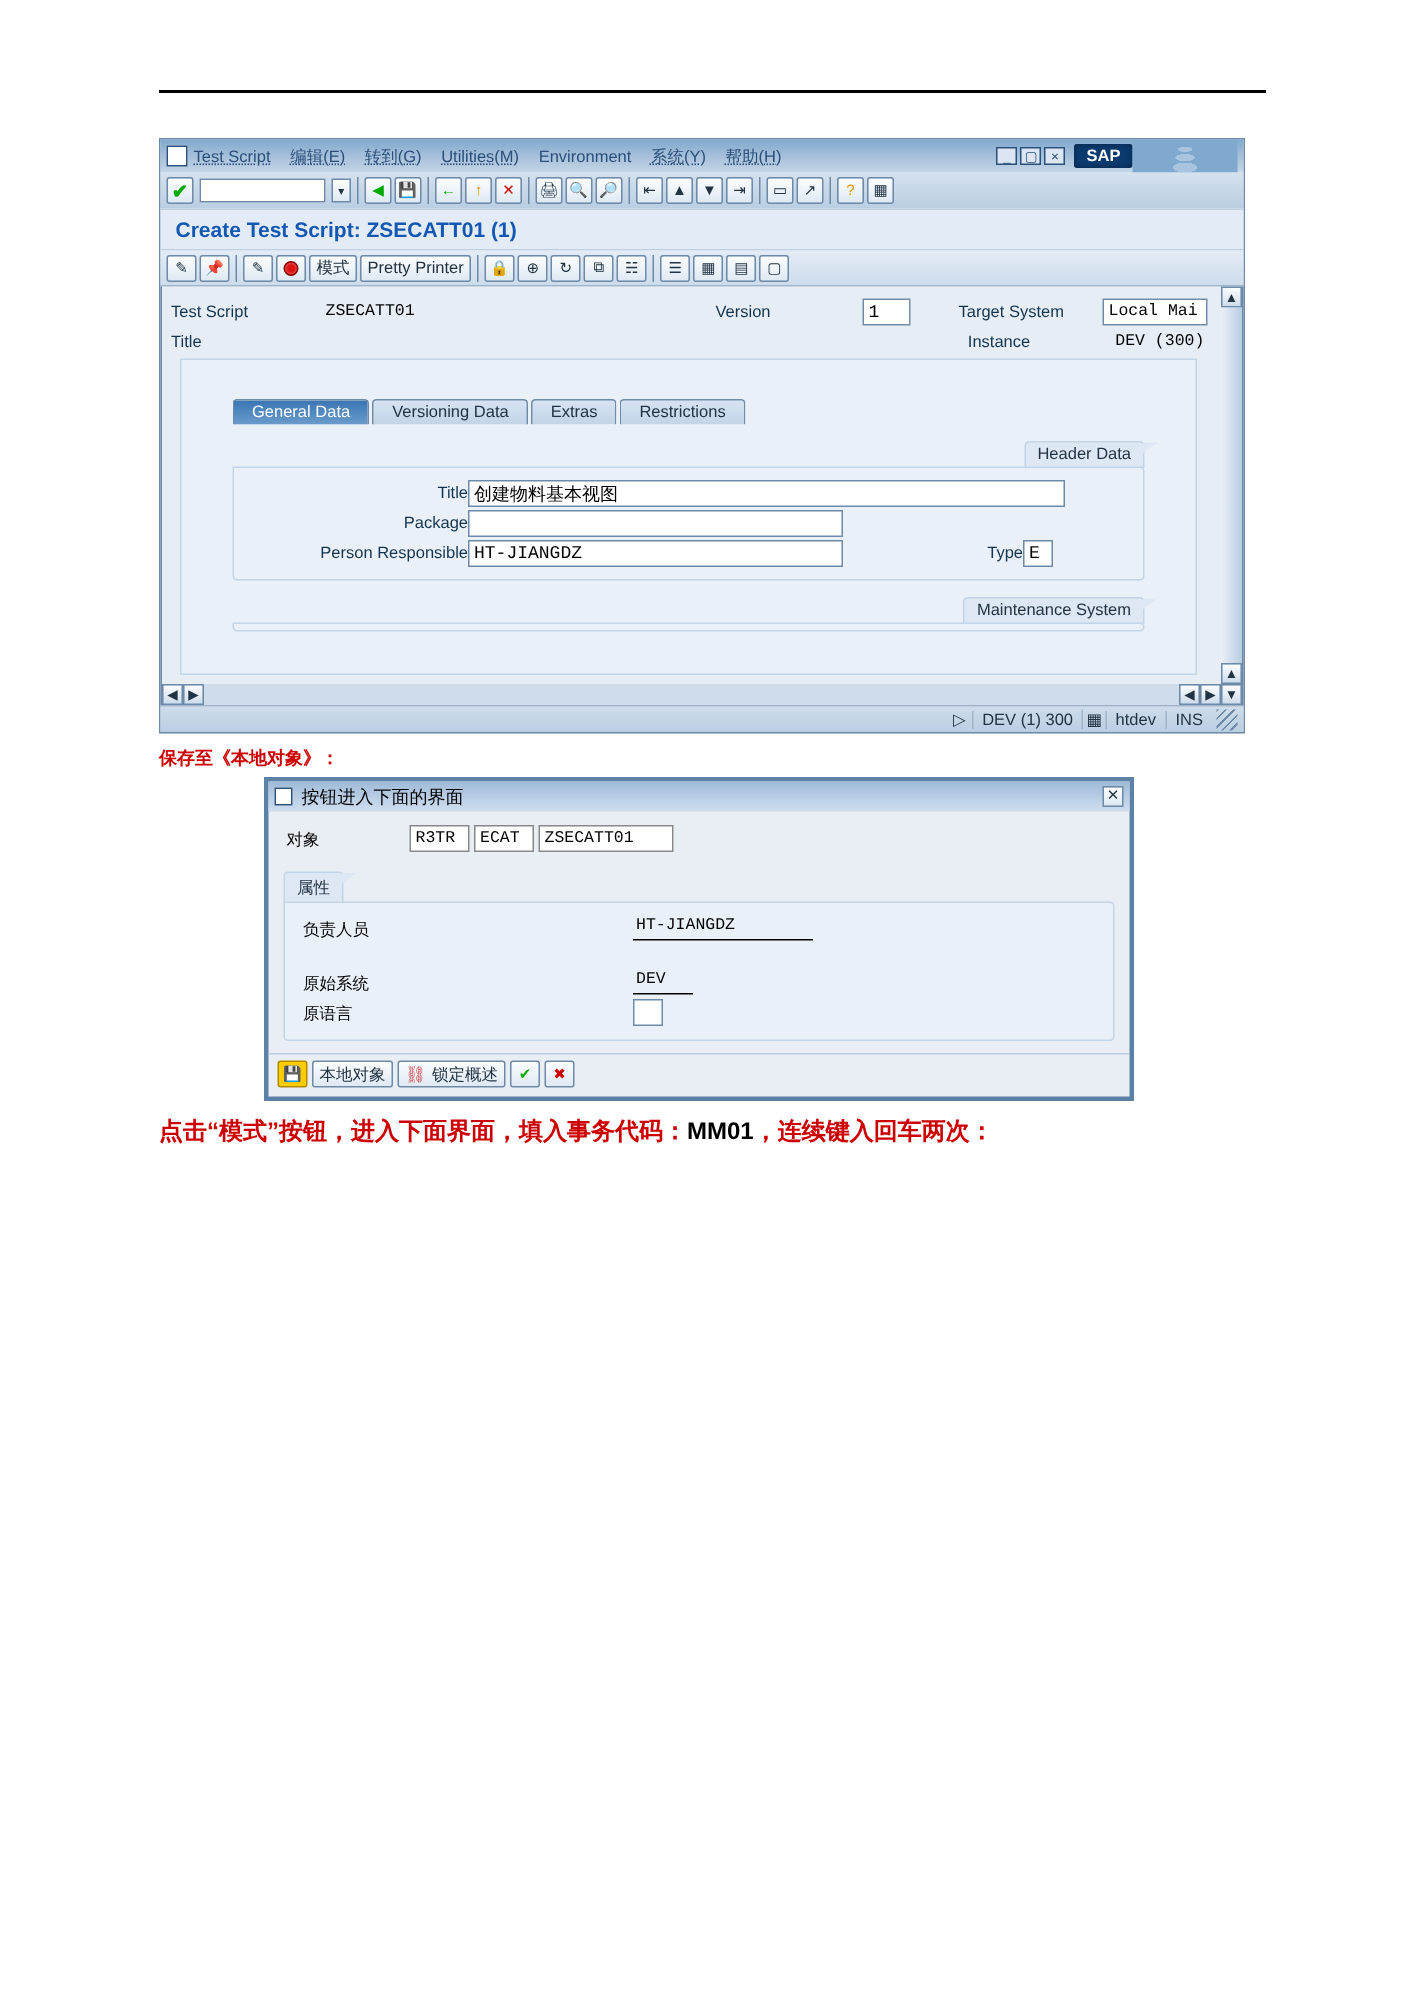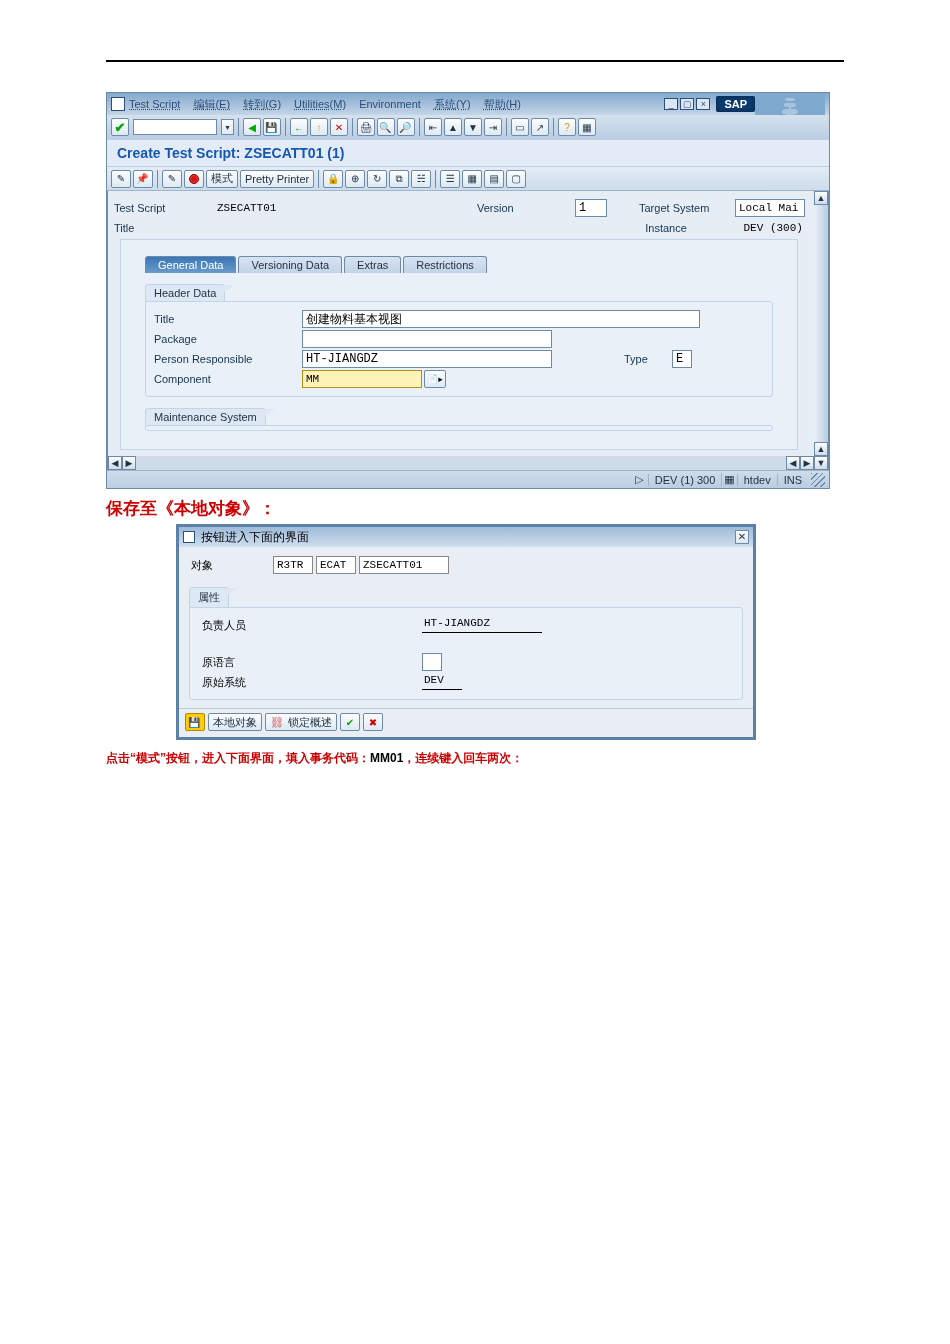--- a/index.html
+++ b/index.html
@@ -1,21 +1,21 @@
 <!DOCTYPE html>
 <html><head>
 <meta charset="utf-8">
 <style>
   * { box-sizing: border-box; }
   body { margin: 0; background: #fff; font-family: Arial, "Microsoft YaHei", sans-serif; font-size: 12px; }
   .page { width: 950px; margin: 0 auto; padding: 60px 106px 40px 106px; position: relative; }
   .rule { border-top: 2px solid #000; margin-bottom: 30px; }
   .caption { color: #c00; font-weight: bold; font-size: 14px; margin: 4px 0 6px 0; }
-  .caption2 { color: #c00; font-weight: bold; font-size: 17px; margin: 8px 0 4px 0; }
-  .caption3 { font-size: 12px; margin: 10px 0 600px 0; }
+  .caption2 { color: #c00; font-weight: bold; font-size: 12px; margin: 8px 0 4px 0; }
+  .caption3 { font-size: 16px; margin: 10px 0 600px 0; }
   .caption3 .red { color: #c00; font-weight: bold; }
   .caption3 .black { color: #000; font-weight: bold; }
 
   .sap-window { border: 1px solid #6d8aa8; background: #e9eef4; font-family: "Tahoma", Arial, sans-serif; font-size: 11px; width: 724px; }
   .sap-titlebar { background: linear-gradient(#7fa9ce, #9fbbd8 40%, #c4d5e7); display:flex; align-items:center; height:22px; padding:0 4px; overflow:hidden; }
   .sap-titlebar .ticon { width:14px; height:14px; background:#fff; border:1px solid #2a4f7a; display:inline-block; margin-right:4px; }
   .sap-menu a { color:#2a4f7a; text-decoration: underline dotted; margin-right:10px; cursor:pointer; }
   .sap-menu span { color:#2a4f7a; margin-right:10px; }
   .titlebtns { margin-left:auto; display:flex; align-items:center; }
   .titlebtns .wbtn { width:14px; height:12px; border:1px solid #2a4f7a; background:#dce6f2; margin-left:2px; display:flex; align-items:center; justify-content:center; font-size:9px; color:#2a4f7a; }
@@ -39,21 +39,21 @@
 
   .sap-content { background:#e7edf5; padding:6px 4px 2px 4px; }
   .field-row { display:flex; align-items:center; margin:2px 0; }
   .flabel { width:102px; color:#12344f; padding-left:2px;}
   .fval-box { border:1px solid #6d8aa8; background:#fff; height:18px; font-family: "Courier New", monospace; padding:0 3px; font-size:12px; display:flex; align-items:center; }
   .fval-flat { height:18px; font-family:"Courier New", monospace; padding:0 3px; display:flex; align-items:center; }
 
   .tabstrip { display:flex; margin:6px 0 0 14px; }
   .tab { border:1px solid #6d8aa8; border-bottom:none; background:linear-gradient(#d7e3f1,#c2d4e7); color:#234; padding:2px 12px; margin-right:2px; border-radius:3px 3px 0 0; cursor:pointer; font-size:11px;}
   .tab.active { background:linear-gradient(#3a76b4,#6a9bcb); color:#fff; font-weight:bold;}
-  .tabbody { border:1px solid #c2d4e7; margin:0 12px 4px 8px; background:#eaf0f8; padding:12px;}
+  .tabbody { border:1px solid #c2d4e7; margin:0 12px 4px 8px; background:#eaf0f8; padding:22px;text-align:right;}
   .subtabstrip { display:flex; margin: 4px 0 0 12px;}
   .group-frame { margin:10px 12px 6px 12px; background:#eaf0f8;}
   .group-title { color:#234; background:#dee8f4; padding:2px 8px; border:1px solid #c2d4e7; border-radius:3px 3px 0 0; display:inline-block; position:relative; top:1px;}
   .group-title.notch::after { content:""; position:absolute; right:-10px; top:0; border-top:7px solid #dee8f4; border-right:10px solid transparent;}
   .group-body { border:1px solid #c2d4e7; border-radius:0 3px 3px 3px; padding:6px;}
   .yellow-input { border:1px solid #b48c1a; background:#fff3b8; height:18px; font-family:"Courier New", monospace; padding:0 3px; display:flex; align-items:center;}
   .f4btn { width:22px; height:18px; border:1px solid #6d8aa8; background:linear-gradient(#fcfdfe,#dee9f3); margin-left:2px; border-radius:2px; display:inline-flex; align-items:center; justify-content:center; font-size:9px;}
 
   .content-scroll { border-left:1px solid #6d8aa8; border-right:1px solid #6d8aa8; display:flex;}
   .cs-main { flex:1; overflow:hidden;}
@@ -201,25 +201,20 @@
                   <span class="flabel" style="width:150px;">Package</span>
                   <span class="fval-box" style="width:250px;"></span>
                 </div>
                 <div class="field-row">
                   <span class="flabel" style="width:150px;">Person Responsible</span>
                   <span class="fval-box" style="width:250px;">HT-JIANGDZ</span>
                   <span style="width:70px;"></span>
                   <span class="flabel" style="width:50px;">Type</span>
                   <span class="fval-box" style="width:20px;">E</span>
                 </div>
-                <div class="field-row">
-                  <span class="flabel" style="width:150px;">Component</span>
-                  <span class="yellow-input" style="width:120px;">MM</span>
-                  <span class="f4btn">📄▸</span>
-                </div>
               </div>
             </div>
 
             <div class="group-frame">
               <span class="group-title notch">Maintenance System</span>
               <div class="group-body" style="padding:2px;"></div>
             </div>
           </div>
         </div>
         <div class="hscroll">
@@ -268,26 +263,26 @@
 
       <div style="margin:12px 4px 2px 4px;">
         <span class="group-title notch">属性</span>
         <div class="group-body" style="background:#eaf0f8;">
           <div class="dfield">
             <span class="dlbl">负责人员</span>
             <span class="uline" style="width:120px;">HT-JIANGDZ</span>
           </div>
           <div style="height:14px;"></div>
           <div class="dfield">
+            <span class="dlbl">原始系统</span>
+            <span class="uline" style="width:40px;">DEV</span>
+          </div>
+          <div class="dfield">
             <span class="dlbl">原语言</span>
             <span class="fval-box" style="width:20px;"></span>
-          </div>
-          <div class="dfield">
-            <span class="dlbl">原始系统</span>
-            <span class="uline" style="width:40px;">DEV</span>
           </div>
         </div>
       </div>
     </div>
     <div class="dialog-foot">
       <span class="ibtn save-icon">💾</span>
       <span class="ibtn lbl">本地对象</span>
       <span class="ibtn lbl">
         <span style="color:#c44;margin-right:4px;">⛓</span>
           <span>锁定概述</span>

